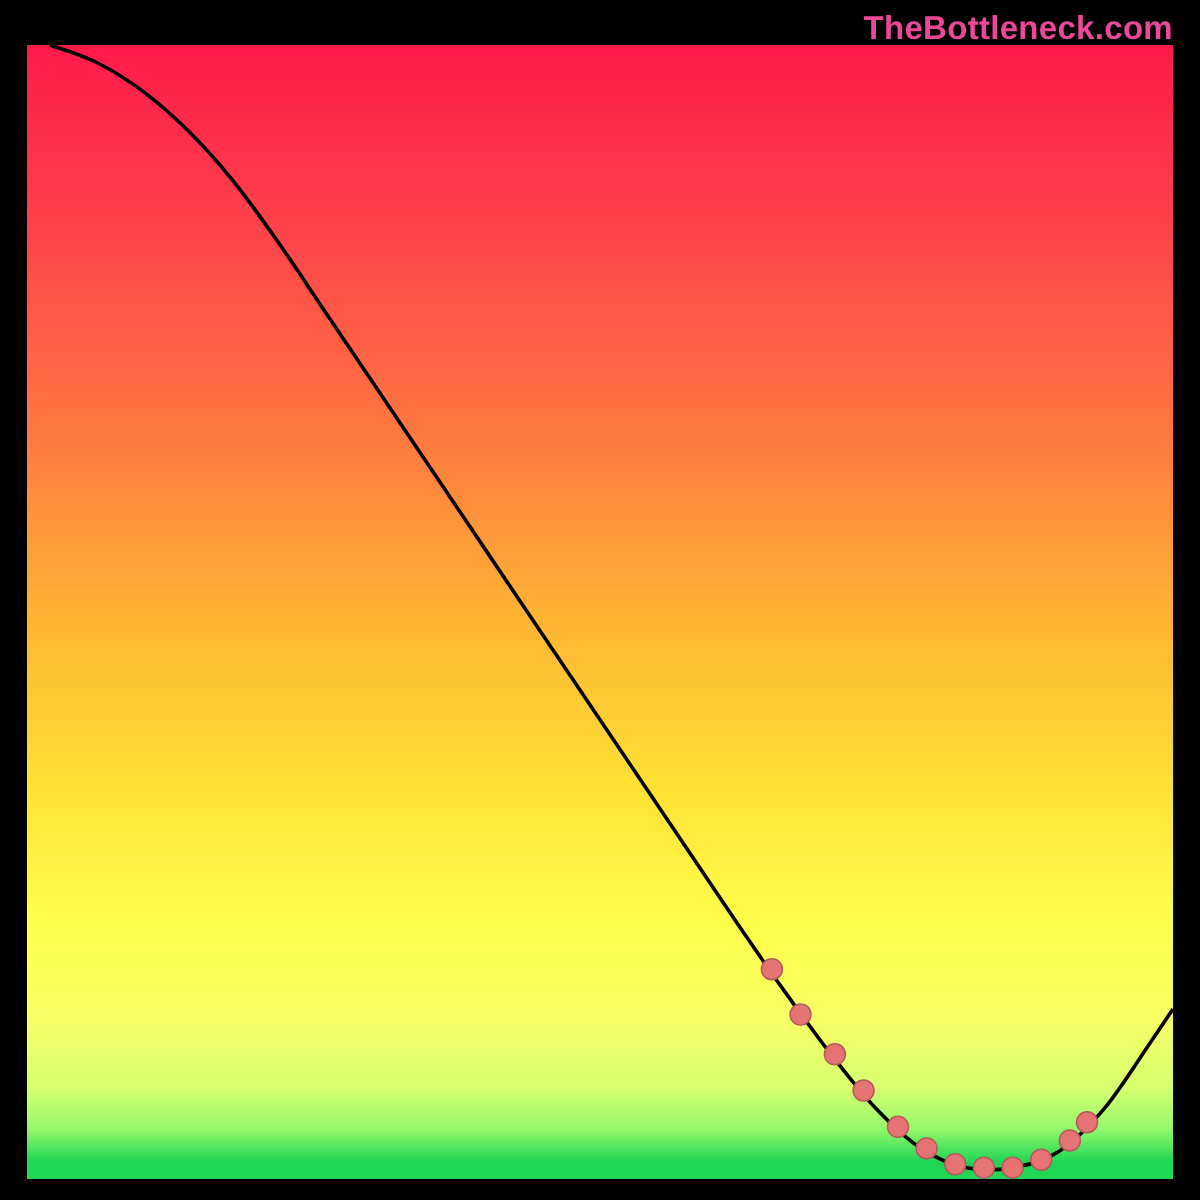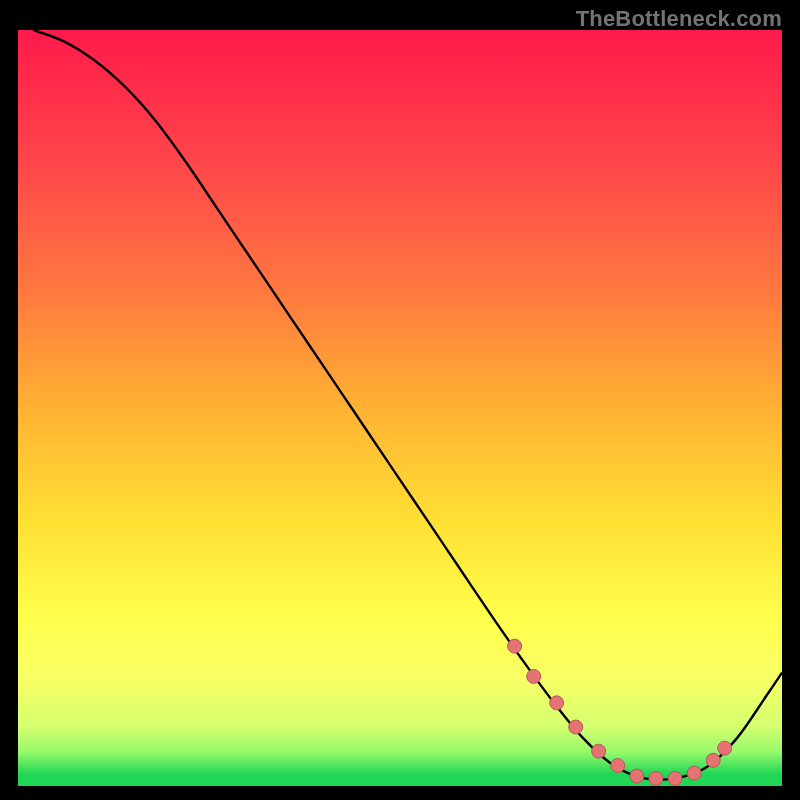--- a/index.html
+++ b/index.html
@@ -14,21 +14,21 @@
   .frame {
     position: relative;
     width: 800px;
     height: 800px;
     background: #000;
   }
   .watermark {
     position: absolute;
     top: 6px;
     right: 18px;
-    color: #737373;
+    color: #ec4899;
     font-size: 22px;
     font-weight: 600;
     letter-spacing: 0.2px;
     z-index: 50;
   }
   .plot {
     position: absolute;
     left: 18px;
     top: 30px;
     width: 764px;

